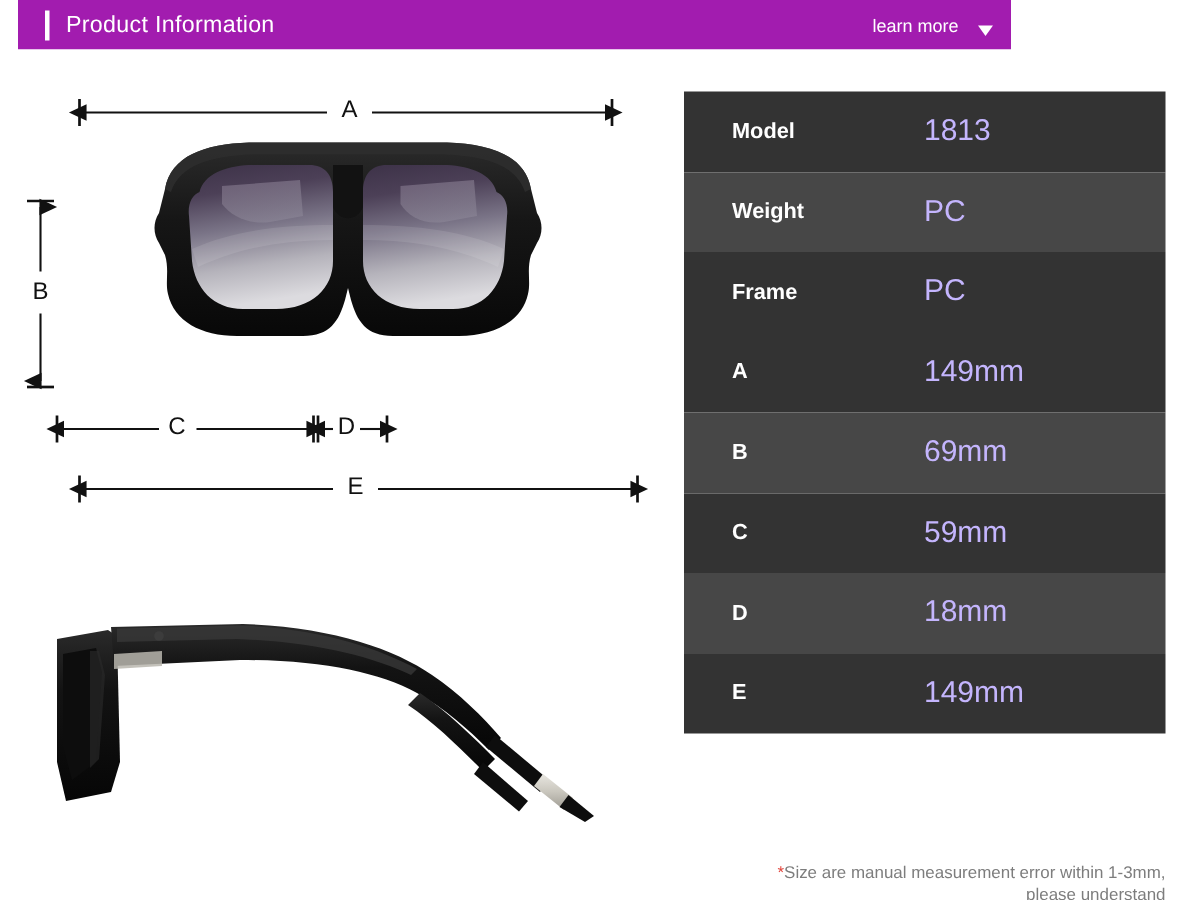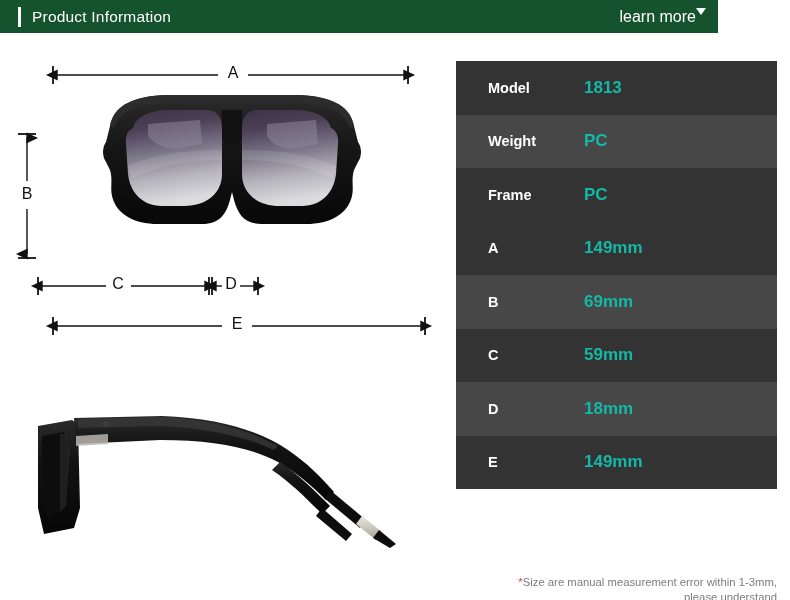--- a/index.html
+++ b/index.html
@@ -9,24 +9,24 @@
     height: 600px;
     background: #ffffff;
     font-family: "Liberation Sans", sans-serif;
     overflow: hidden;
     position: relative;
   }
 
   
   .header {
     position: absolute;
-    top: 0; left: 0;
-    width: 718px;
+    top: 0; left: 12px;
+    width: 662px;
     height: 33px;
-    background: #14532d;
+    background: #a21caf;
     display: flex;
     align-items: center;
   }
   .header-accent {
     width: 3px;
     height: 20px;
     background: #ffffff;
     margin-left: 18px;
     flex: none;
   }
@@ -34,25 +34,25 @@
     color: #ffffff;
     font-size: 15.5px;
     letter-spacing: .2px;
     margin-left: 11px;
     font-weight: 400;
     white-space: nowrap;
   }
   .header-spacer { flex: 1 1 auto; }
   .learn-more {
     display: flex;
-    align-items: flex-start;
-    gap: 0;
+    align-items: flex-end;
+    gap: 13px;
     margin-right: 12px;
     color: #ffffff;
-    font-size: 16px;
+    font-size: 12px;
     white-space: nowrap;
   }
   .caret-down {
     width: 0; height: 0;
     border-left: 5px solid transparent;
     border-right: 5px solid transparent;
     border-top: 7px solid #ffffff;
     display: block;
   }
 
@@ -106,35 +106,36 @@
   }
   .spec-table {
     position: absolute;
     top: 28px; left: 0px;
     width: 321px;
   }
   .spec-row {
     height: 53.5px;
     display: flex;
     align-items: center;
+    gap: 32px;
   }
   .spec-row.odd  { background: #333333; }
   .spec-row.even { background: #474747; }
   .spec-label {
     width: 96px;
     margin-left: 32px;
     color: #ffffff;
     font-size: 14.5px;
     font-weight: bold;
     white-space: nowrap;
   }
   .spec-value {
-    color: #14b8a6;
-    font-size: 17px;
-    font-weight: 700;
+    color: #c4b5fd;
+    font-size: 20px;
+    font-weight: 400;
     white-space: nowrap;
   }
   .spec-note {
     position: absolute;
     top: 542px;
     left: 10px;
     width: 311px;
     text-align: right;
     color: #7d7d7d;
     font-size: 11.3px;

